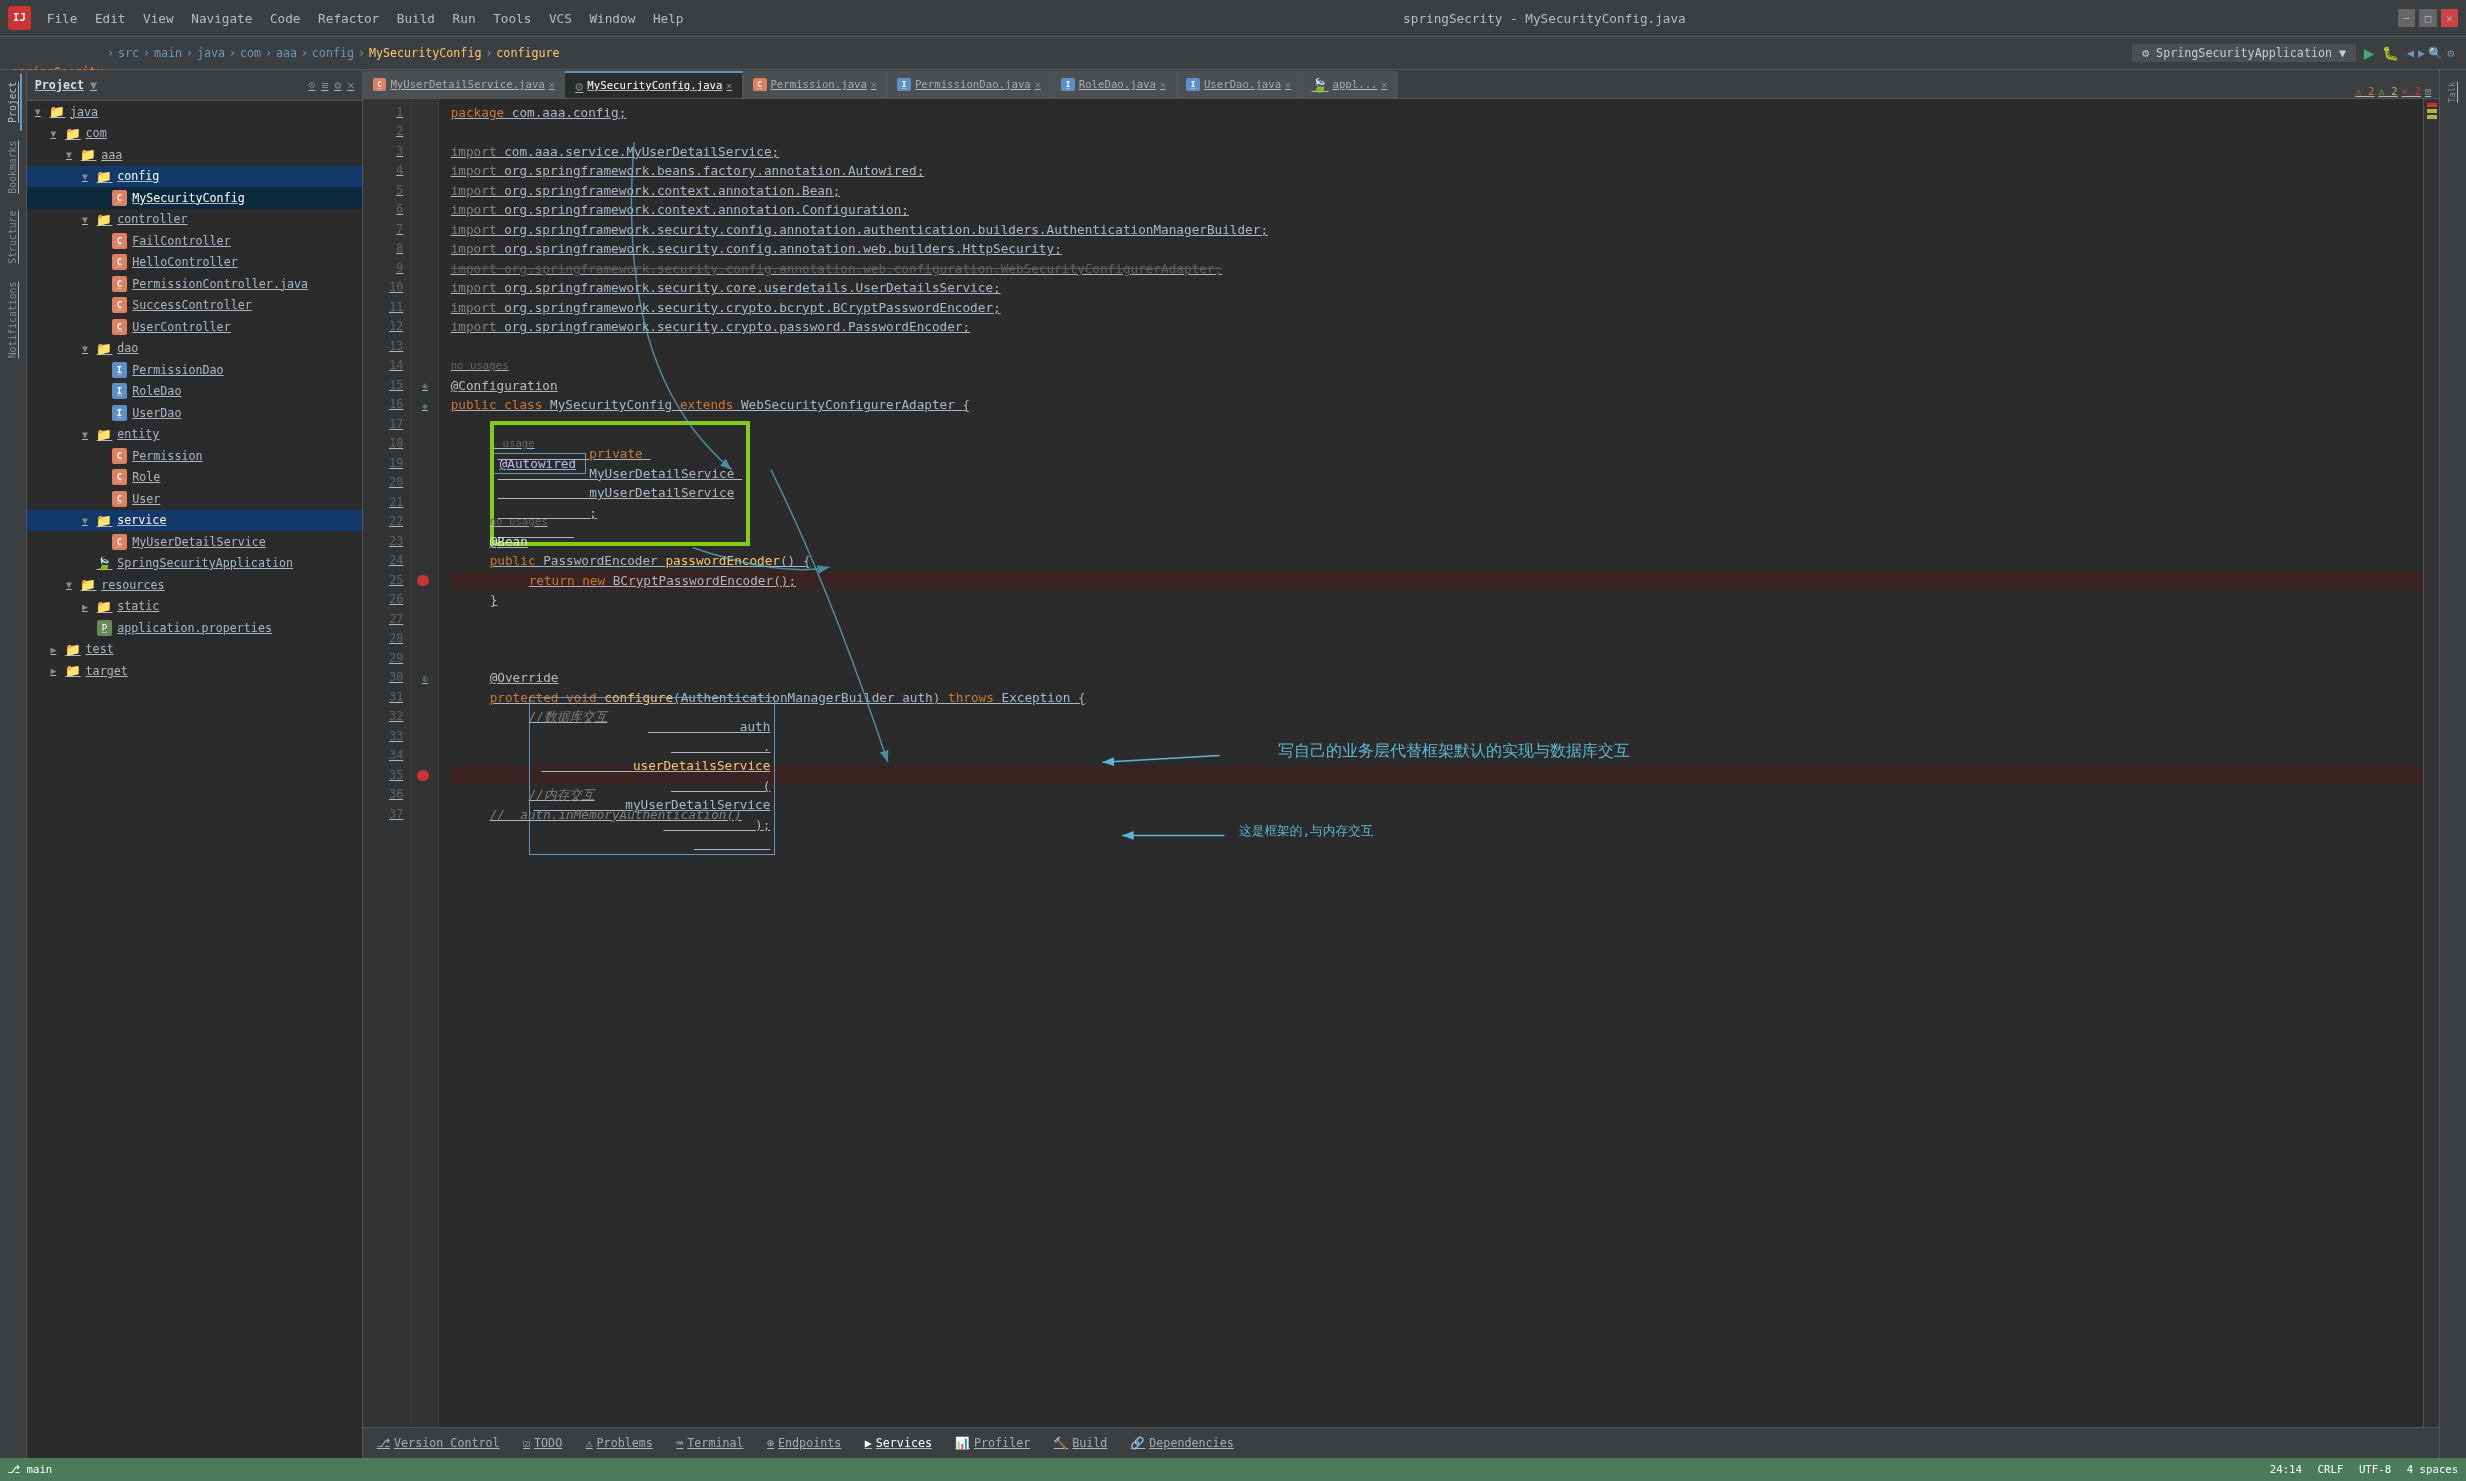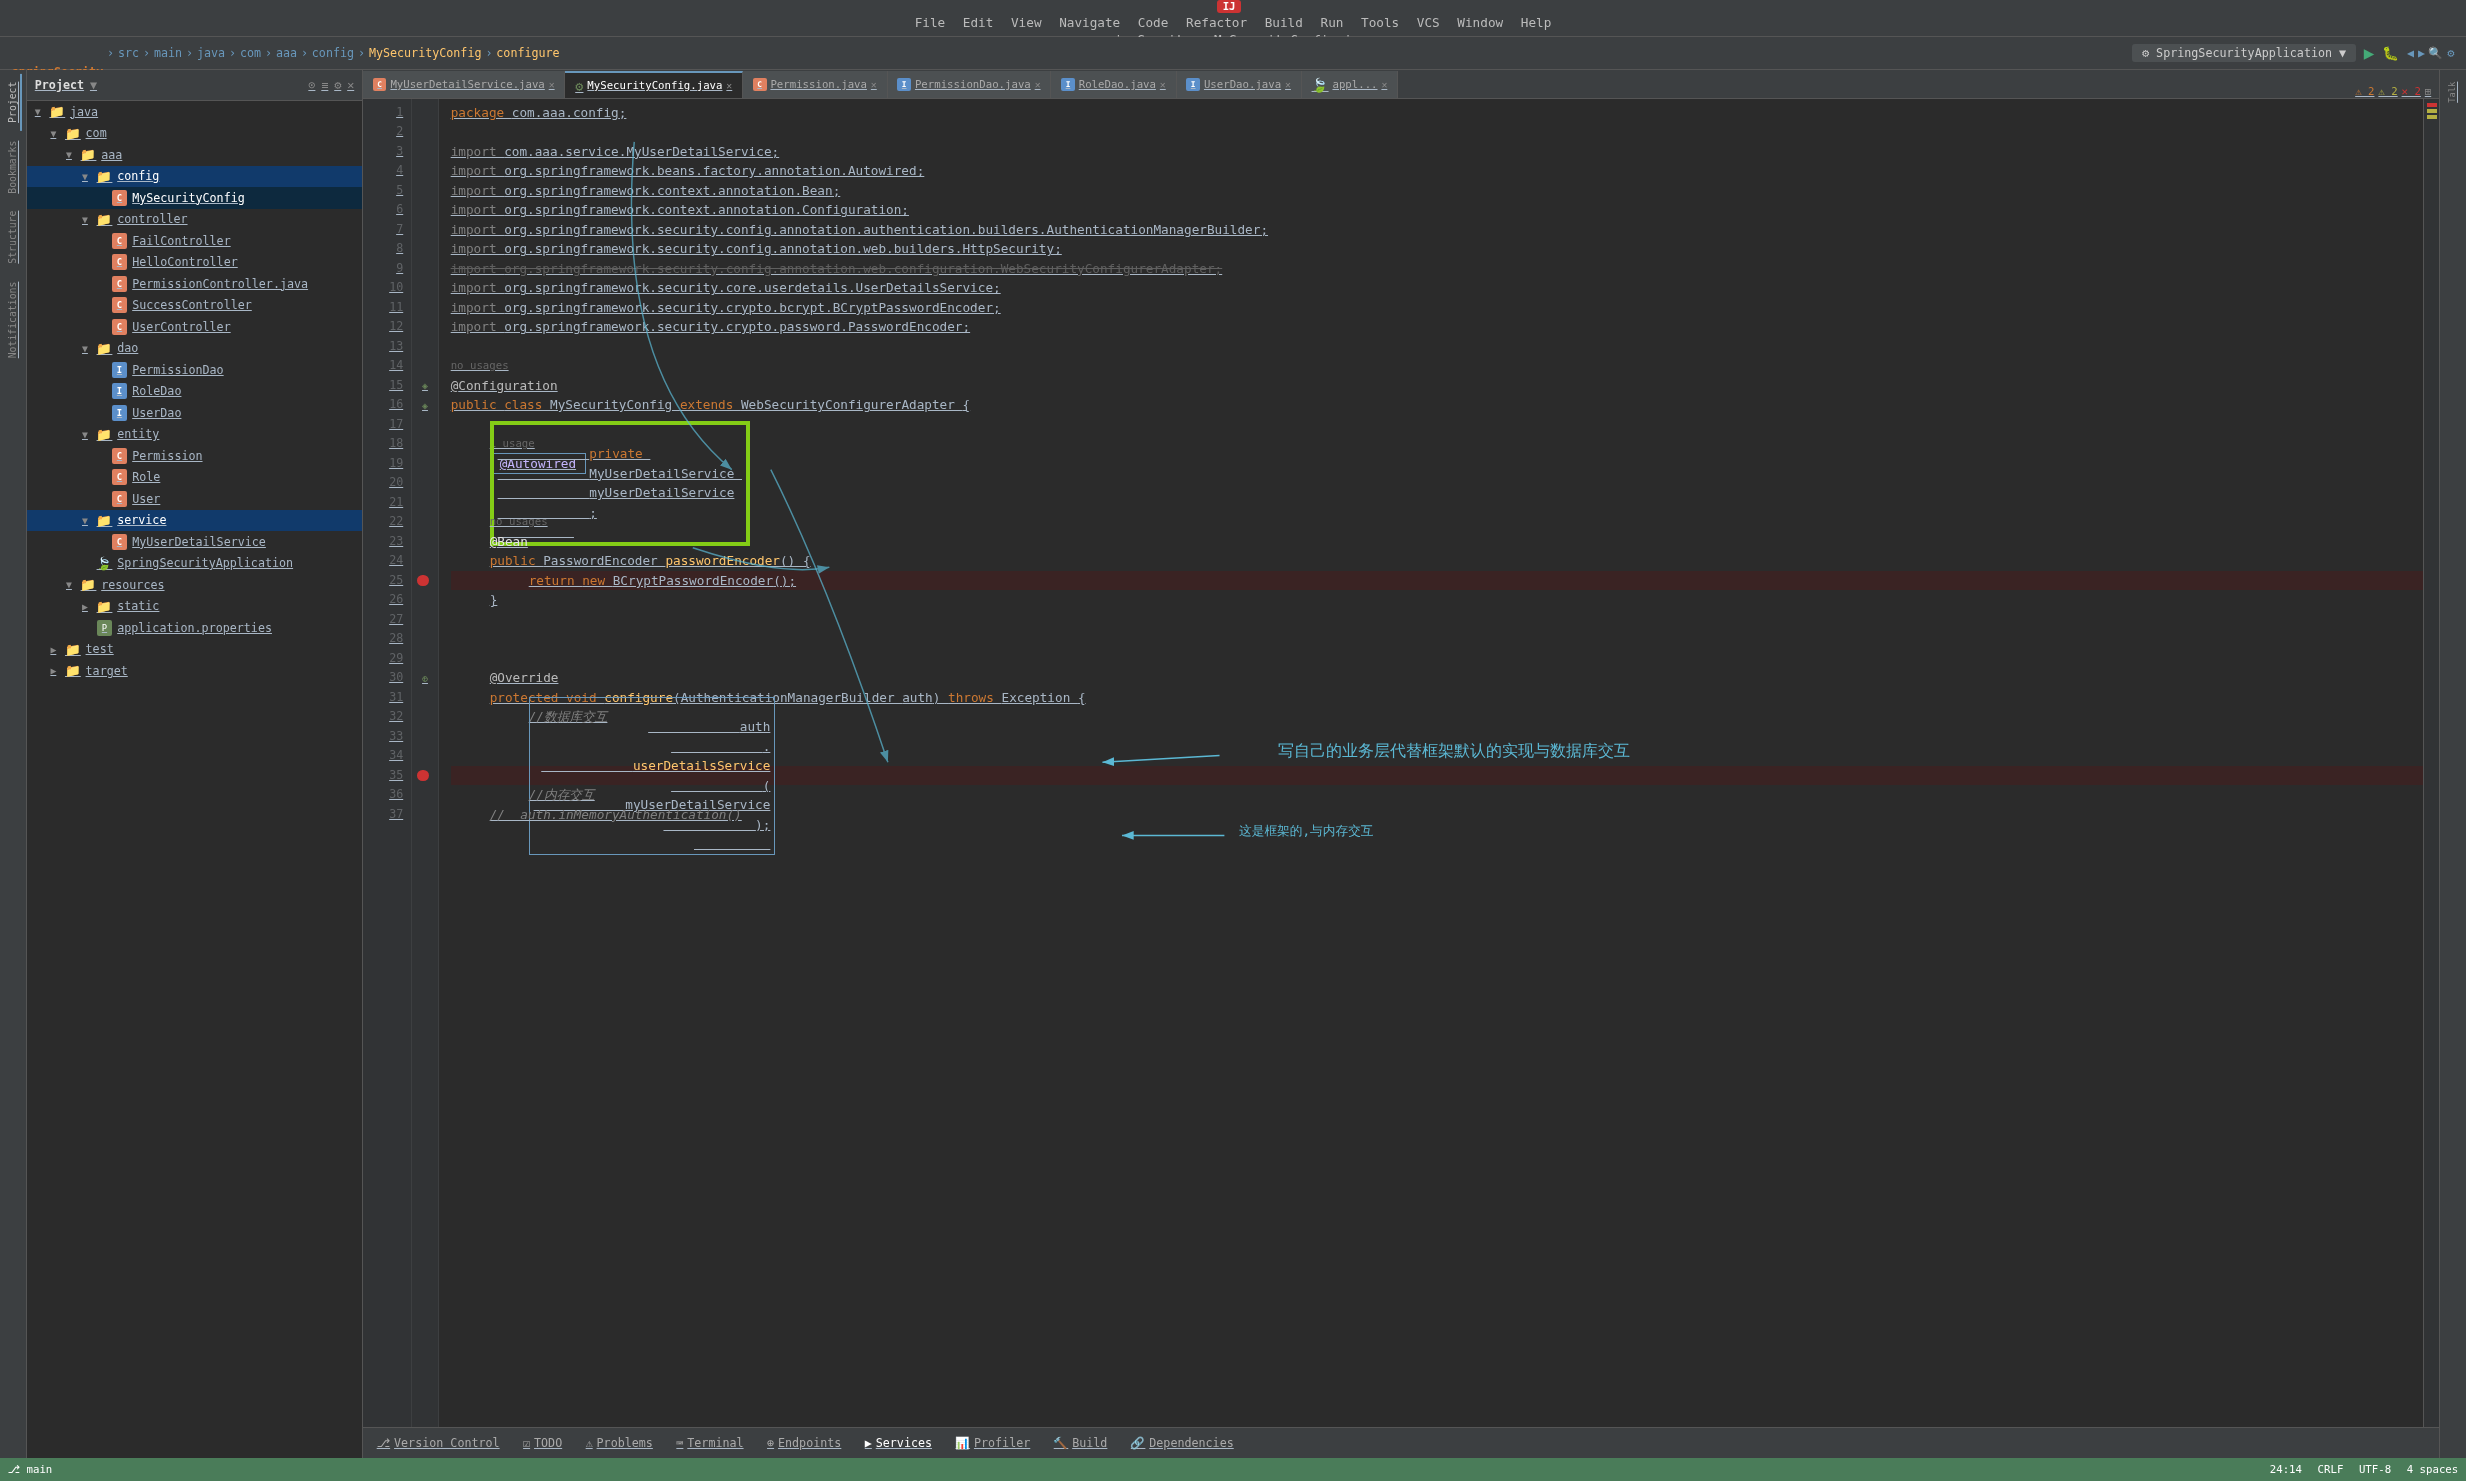--- a/index.html
+++ b/index.html
@@ -17,21 +17,20 @@
 
     
     .title-bar {
       background: #3c3f41;
       height: 37px;
       display: flex;
       align-items: center;
       padding: 0 7.8px;
       border-bottom: 1px solid #555;
       flex-shrink: 0;
-      flex-direction: column;
     }
     .title-bar-menus {
       display: flex;
       gap: 2px;
       font-size: 12.7px;
       color: #bbb;
     }
     .title-bar-menus span {
       padding: 2px 7.8px;
       cursor: pointer;

